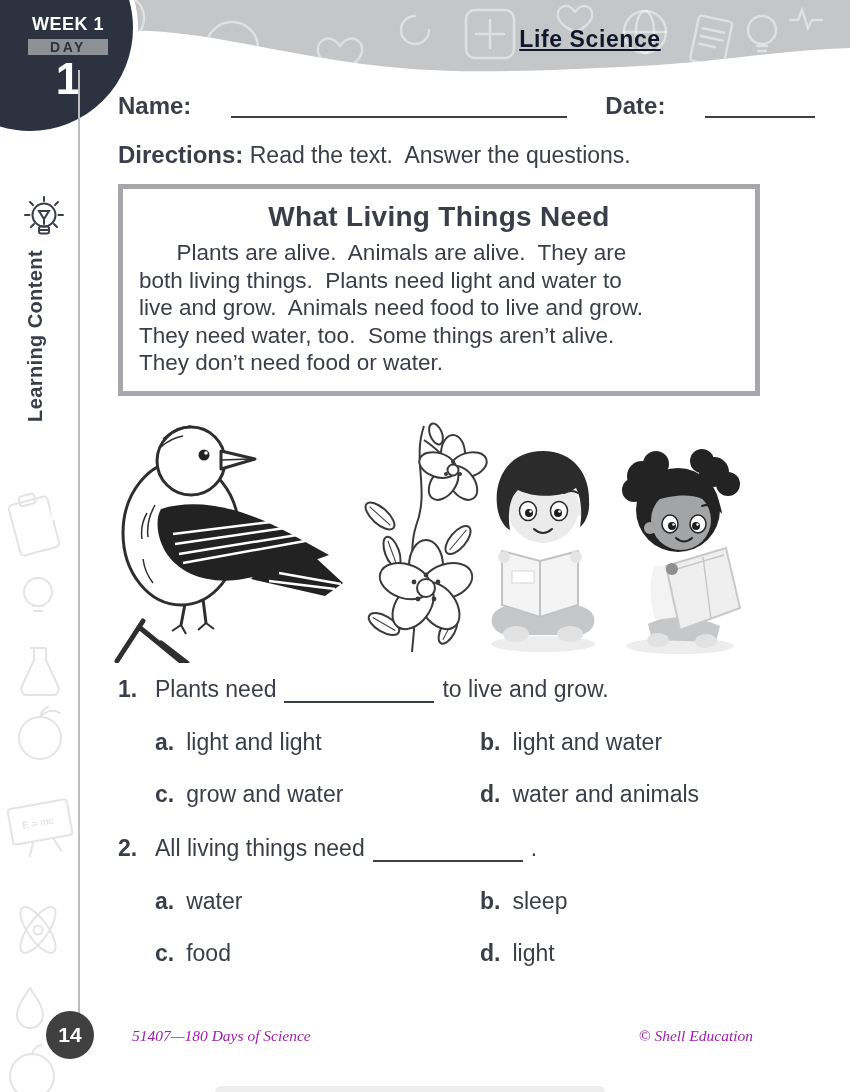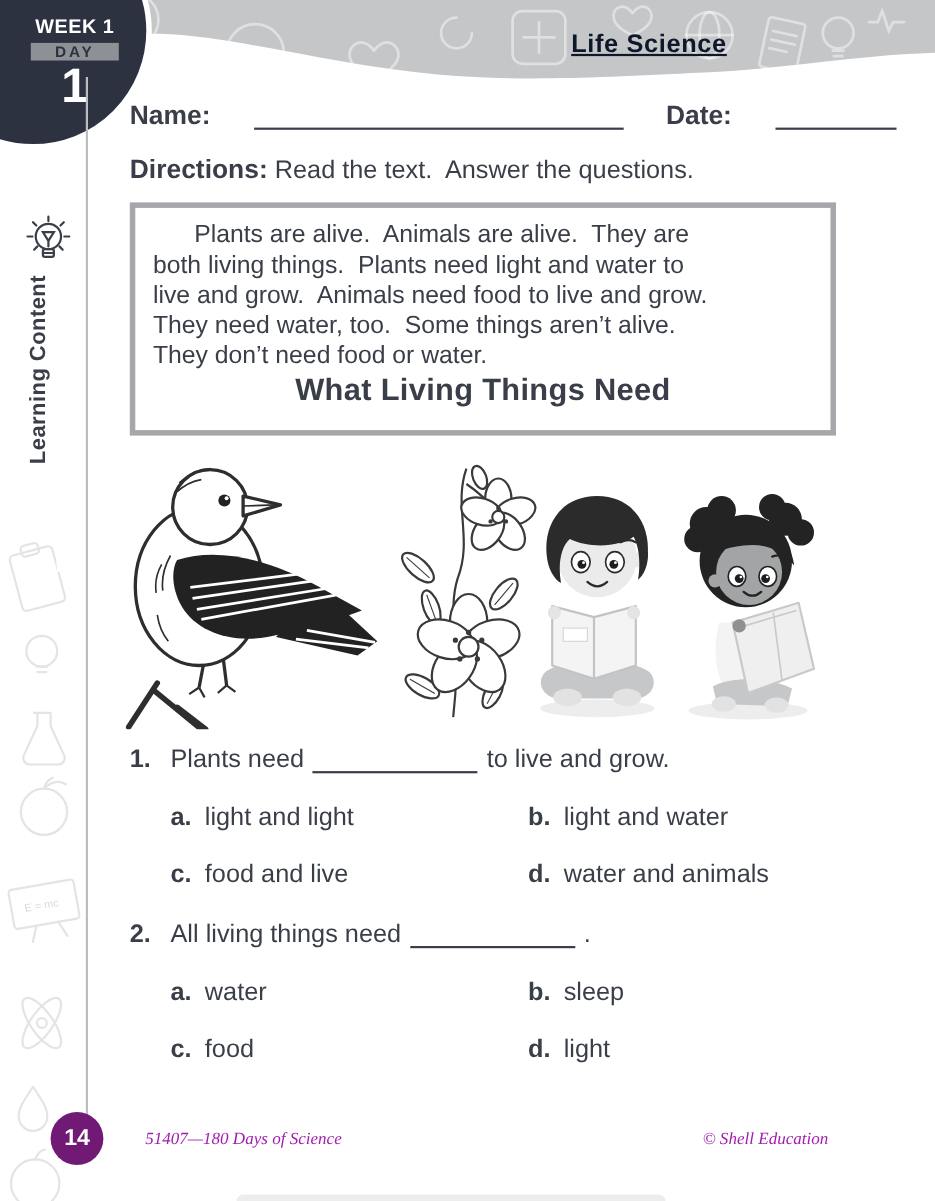--- a/index.html
+++ b/index.html
@@ -58,21 +58,21 @@
   .qnum{font-weight:bold;width:37px;}
   .blank{display:inline-block;width:150px;border-bottom:2px solid #3a3e48;height:20px;margin:0 8px;}
   .choices-row{left:155px;width:620px;display:flex;font-size:23px;}
   .choice{width:325px;display:flex;}
   .choice:last-child{width:295px;}
   .cletter{font-weight:bold;margin-right:12px;}
   #q1{top:676px;} #q1r1{top:729px;} #q1r2{top:781px;}
   #q2{top:835px;} #q2r1{top:888px;} #q2r2{top:940px;}
 
   
-  #page-badge{left:46px;top:1011px;width:48px;height:48px;border-radius:50%;background:#701a75;
+  #page-badge{left:46px;top:1011px;width:48px;height:48px;border-radius:50%;background:#404040;
               color:#fff;font-weight:bold;font-size:21px;display:flex;align-items:center;justify-content:center;}
   .footnote{font-family:"Liberation Serif",serif;font-style:italic;font-size:15.5px;color:#a21caf;}
   #book-id{left:132px;top:1027px;}
   #copyright{top:1027px;right:97px;}
   #bottom-strip{left:215px;bottom:0;width:390px;height:6px;background:#ededee;border-radius:6px 6px 0 0;}
 </style>
 </head>
 <body>
 
 <div id="canvas">
@@ -155,26 +155,26 @@
   <div id="name-row" class="abs">
     <span>Name:</span>
     <span id="name-line" class="wline"></span>
     <span>Date:</span>
     <span id="date-line" class="wline"></span>
   </div>
 
   <div id="directions" class="abs"><b>Directions:</b><span> Read the text.  Answer the questions.</span></div>
 
   <div id="passage" class="abs">
+    <div id="passage-title">What Living Things Need</div>
     <div id="passage-body">      Plants are alive.  Animals are alive.  They are
 both living things.  Plants need light and water to
 live and grow.  Animals need food to live and grow.
 They need water, too.  Some things aren’t alive.
 They don’t need food or water.</div>
-    <div id="passage-title">What Living Things Need</div>
   </div>
 
   <svg id="art-bird" class="abs" width="242" height="250" viewBox="0 0 242 250">
     <g stroke="#2e2e2e" fill="#fff">
       <path d="M40,208 L14,248 M36,214 L80,250 M58,230 L84,250" stroke-width="5" fill="none" stroke-linecap="round"></path>
       <path d="M86,170 L78,212 M98,170 L103,210" stroke-width="3" fill="none"></path>
       <path d="M78,212 l-9,6 M78,212 l5,9 M103,210 l-8,7 M103,210 l8,6" stroke-width="2" fill="none"></path>
       <ellipse cx="78" cy="120" rx="58" ry="72" stroke-width="3"></ellipse>
       <circle cx="88" cy="48" r="34" stroke-width="3"></circle>
       <polygon points="118,38 152,46 118,56" stroke-width="3" stroke-linejoin="round"></polygon>
@@ -306,21 +306,21 @@
         <span>light and light</span>
       </div>
     <div class="choice">
         <span class="cletter">b.</span>
         <span>light and water</span>
       </div>
   </div>
   <div id="q1r2" class="abs choices-row">
     <div class="choice">
         <span class="cletter">c.</span>
-        <span>food and live</span>
+        <span>grow and water</span>
       </div>
     <div class="choice">
         <span class="cletter">d.</span>
         <span>water and animals</span>
       </div>
   </div>
 
   <div id="q2" class="abs question">
     <span class="qnum">2.</span>
     <span>All living things need</span>

